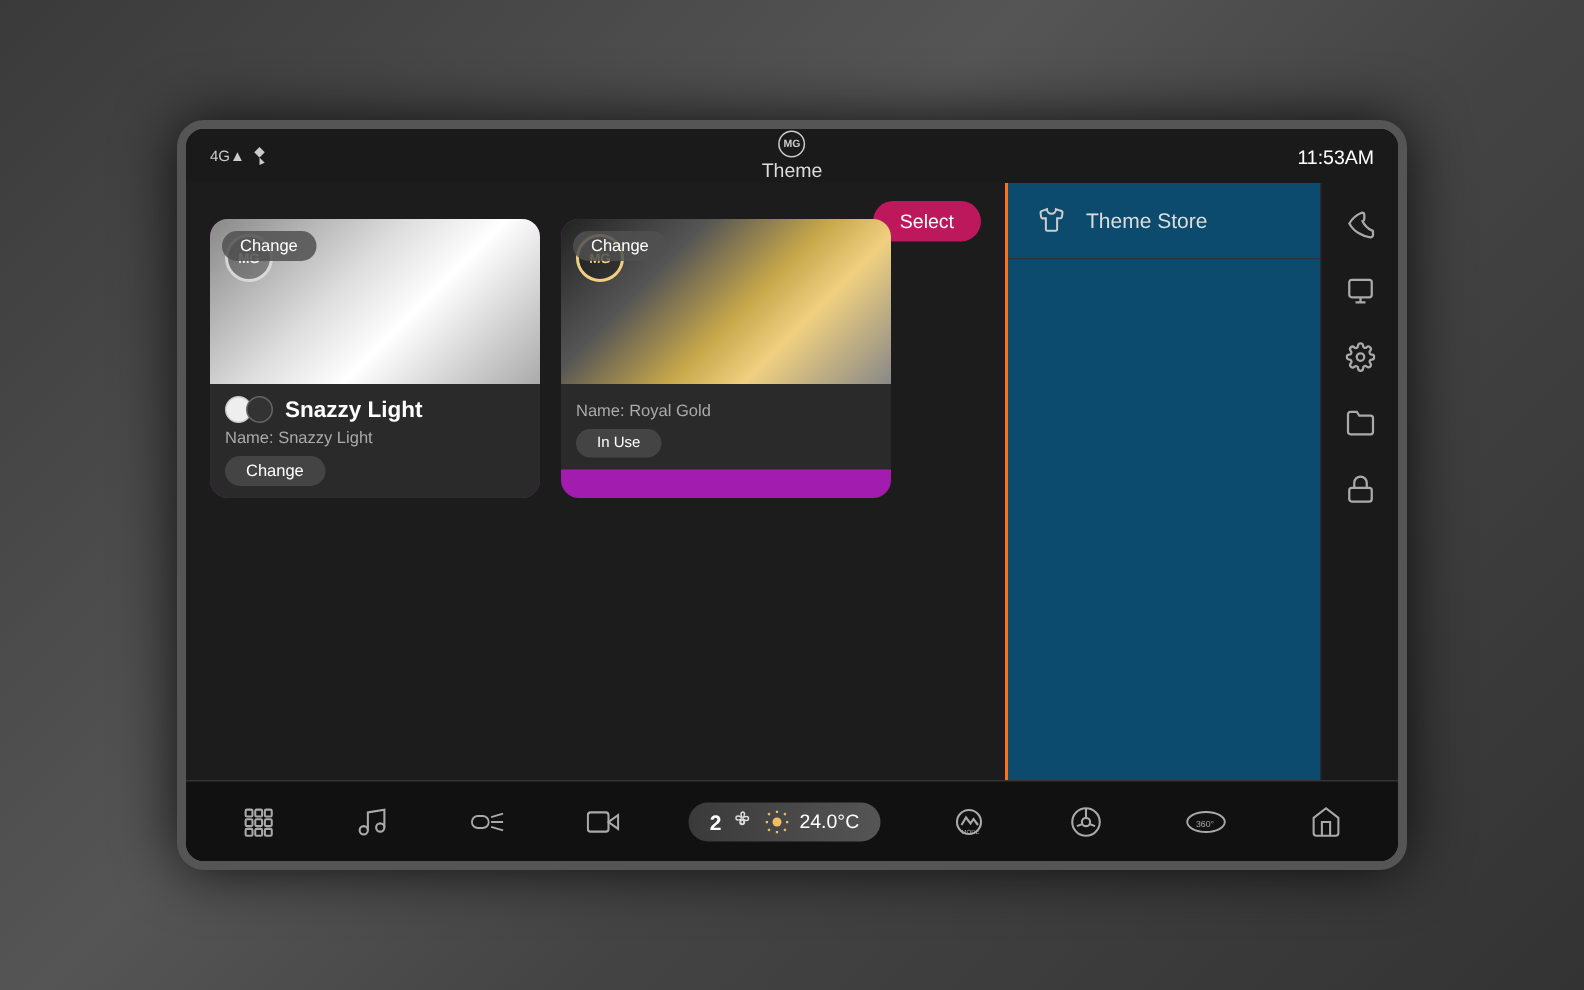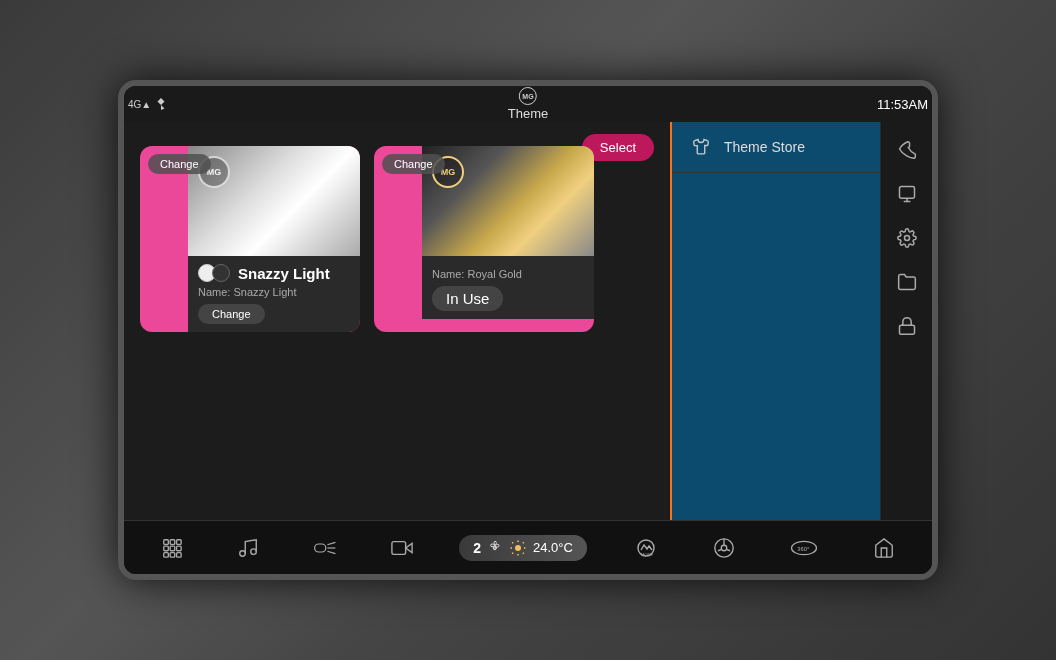--- a/index.html
+++ b/index.html
@@ -37,21 +37,21 @@
     .status-bar {
       position: absolute;
       top: 0;
       left: 0;
       right: 0;
       height: 36px;
       background: #1a1a1a;
       display: flex;
       align-items: center;
       justify-content: space-between;
-      padding: 0 4px;
+      padding: 0 16px;
       z-index: 20;
     }
 
     .status-bar-center {
       display: flex;
       flex-direction: column;
       align-items: center;
       position: absolute;
       left: 50%;
       transform: translateX(-50%);
@@ -124,27 +124,26 @@
       font-weight: 500;
     }
 
     .cards-grid {
       display: flex;
       gap: 14px;
       margin-top: 8px;
     }
 
     .theme-card {
-      background: #ec4899;
+      background: #a21caf;
       border-radius: 12px;
       overflow: hidden;
       width: 220px;
       flex-shrink: 0;
       position: relative;
-      padding-left: 48px;
     }
 
     .card-change-btn {
       position: absolute;
       top: 8px;
       left: 8px;
       background: rgba(80,80,80,0.85);
       border: none;
       border-radius: 16px;
       color: #fff;
@@ -248,21 +247,21 @@
       font-size: 11px;
       margin-top: 4px;
     }
 
     .in-use-btn {
       background: rgba(80,80,80,0.7);
       border: none;
       border-radius: 14px;
       color: #fff;
       padding: 4px 14px;
-      font-size: 15px;
+      font-size: 10px;
       margin-top: 6px;
       cursor: pointer;
     }
 
     .change-btn-bottom {
       background: rgba(80,80,80,0.7);
       border: none;
       border-radius: 14px;
       color: #fff;
       padding: 4px 14px;

